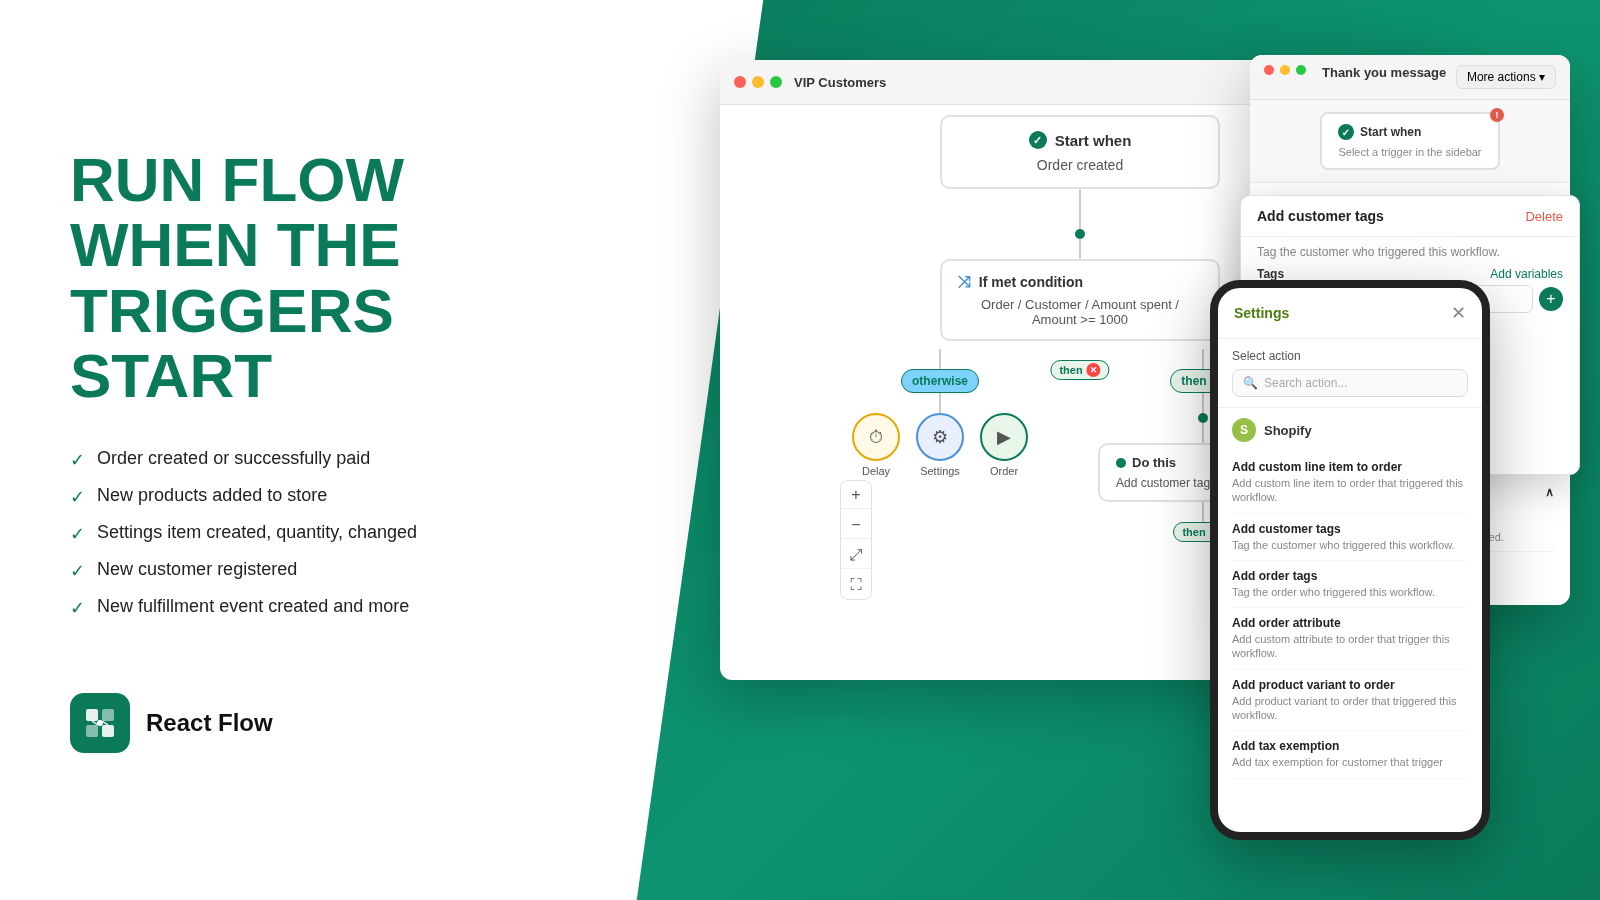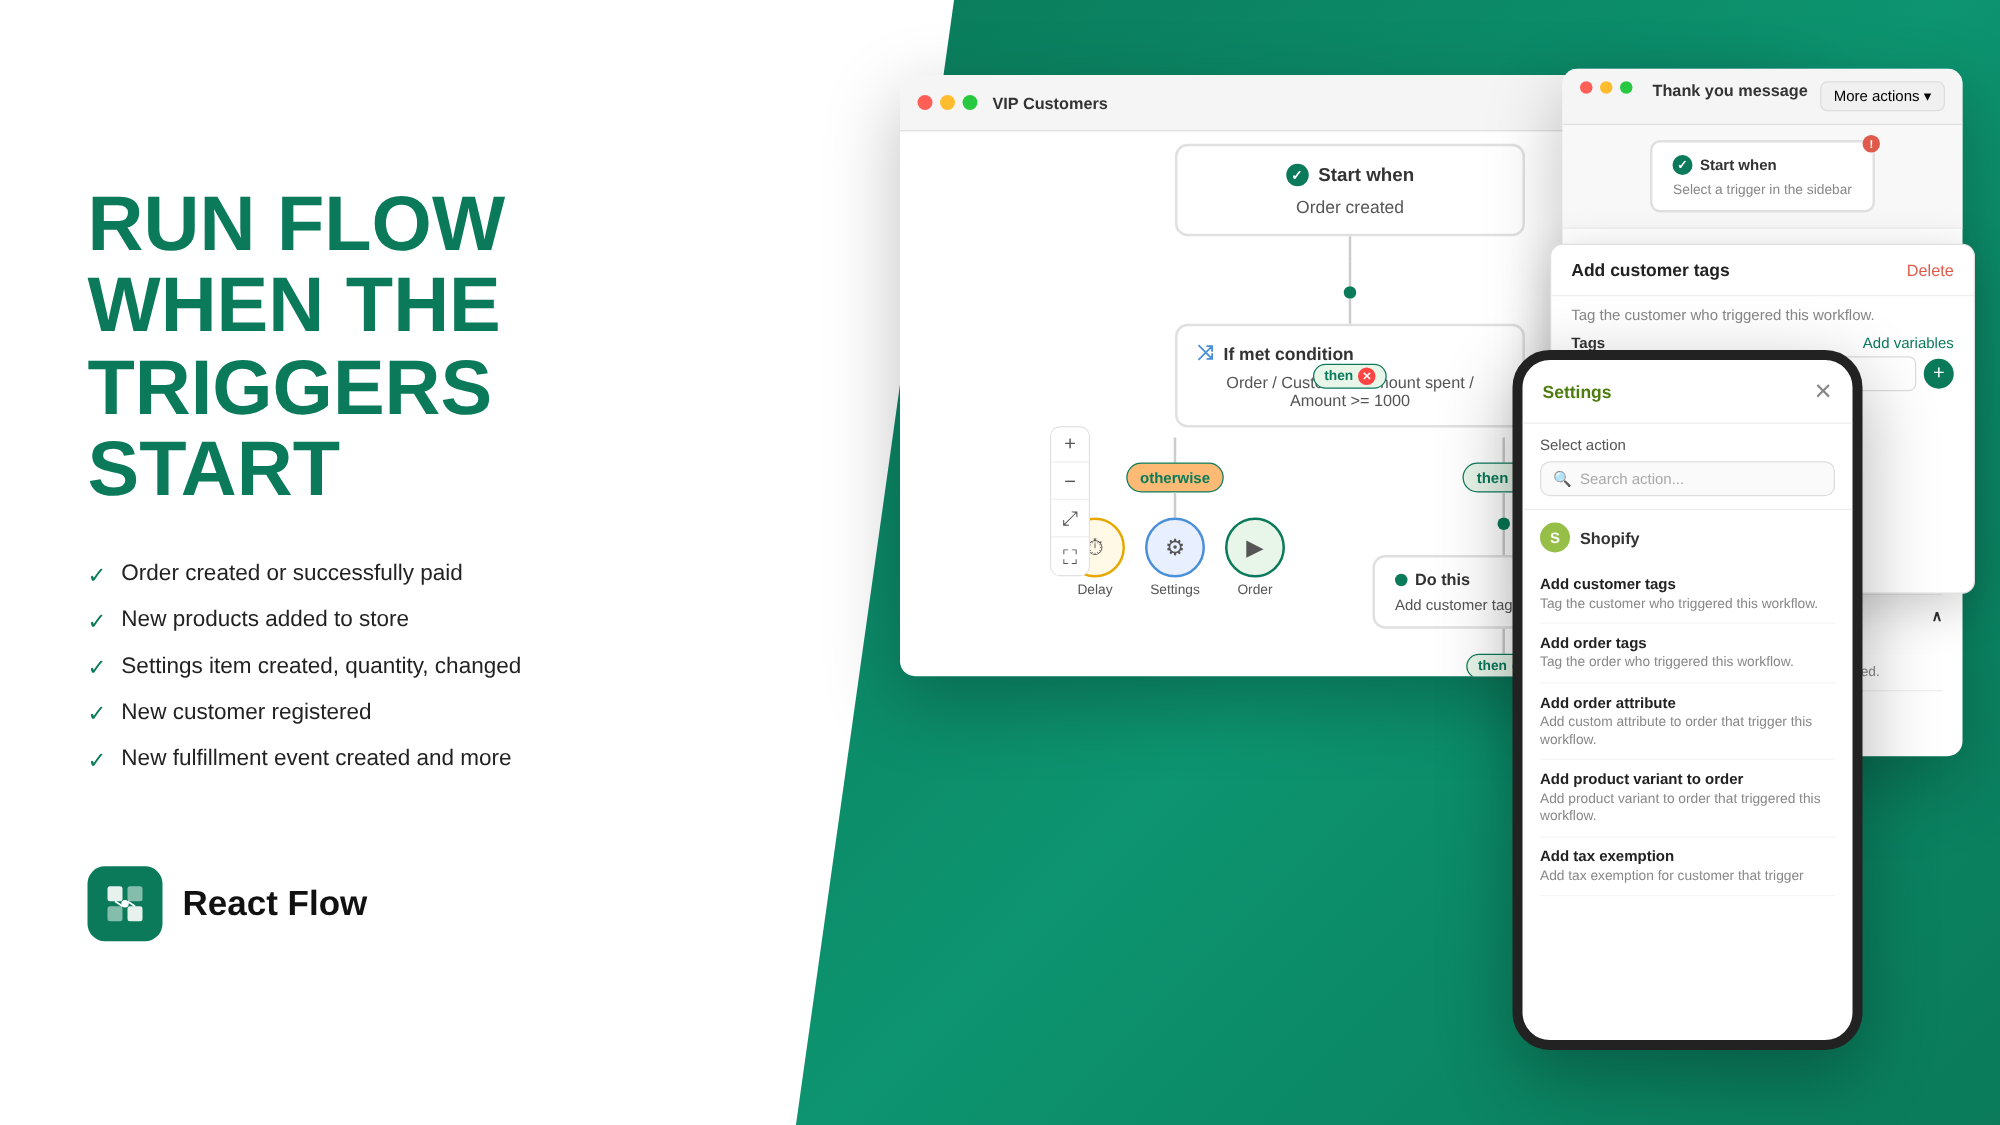--- a/index.html
+++ b/index.html
@@ -66,21 +66,21 @@
       background: #0a7a5a;
       border-radius: 14px;
       display: flex;
       align-items: center;
       justify-content: center;
       color: white;
       font-size: 28px;
     }
 
     .logo-text {
-      font-size: 28px;
+      font-size: 24px;
       font-weight: 700;
       color: #111;
     }
 
     
     .right-panel {
       flex: 1;
       background: linear-gradient(135deg, #0a7a5a 0%, #0d9470 50%, #0a7a5a 100%);
       position: relative;
       overflow: hidden;
@@ -98,21 +98,21 @@
       transform: skewX(-8deg);
       z-index: 1;
     }
 
     
     .workflow-window {
       position: absolute;
       top: 60px;
       left: 100px;
       width: 720px;
-      height: 481px;
+      height: 620px;
       background: #fff;
       border-radius: 12px;
       box-shadow: 0 20px 60px rgba(0,0,0,0.25);
       overflow: hidden;
       z-index: 2;
     }
 
     .window-titlebar {
       display: flex;
       align-items: center;
@@ -228,21 +228,21 @@
       font-size: 16px;
     }
 
     .node-condition-text {
       font-size: 13px;
       color: #555;
       text-align: center;
     }
 
     .branch-otherwise {
-      background: #fdba74;
+      background: #7dd3fc;
       border-radius: 12px;
       padding: 4px 10px;
       font-size: 12px;
       color: #0a7a5a;
       font-weight: 600;
       border: 1px solid #0a7a5a;
     }
 
     .branch-then {
       background: #e8f5e9;
@@ -949,20 +949,24 @@
           <span class="modal-search-text">Search action...</span>
         </div>
       </div>
       <div class="shopify-section">
         <div class="shopify-brand">
           <div class="shopify-logo">S</div>
           <span class="shopify-name">Shopify</span>
         </div>
         <div>
 
+        <div class="action-item">
+              <div class="action-title">Add custom line item to order</div>
+              <div class="action-desc">Add custom line item to order that triggered this workflow.</div>
+            </div>
             <div class="action-item">
               <div class="action-title">Add customer tags</div>
               <div class="action-desc">Tag the customer who triggered this workflow.</div>
             </div>
             <div class="action-item">
               <div class="action-title">Add order tags</div>
               <div class="action-desc">Tag the order who triggered this workflow.</div>
             </div>
             <div class="action-item">
               <div class="action-title">Add order attribute</div>

